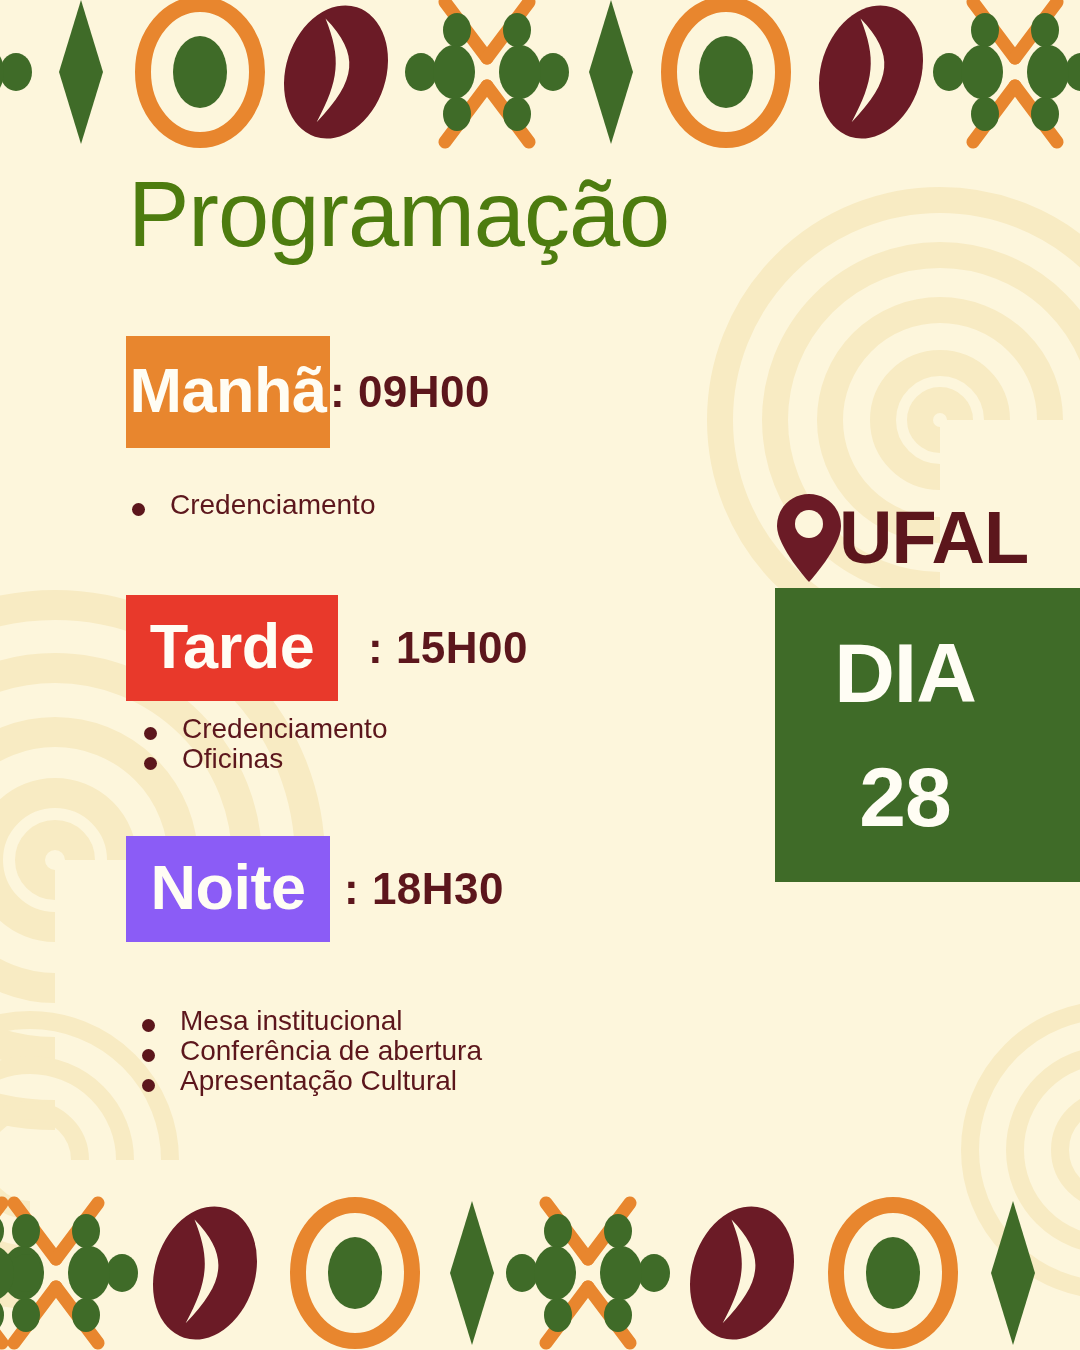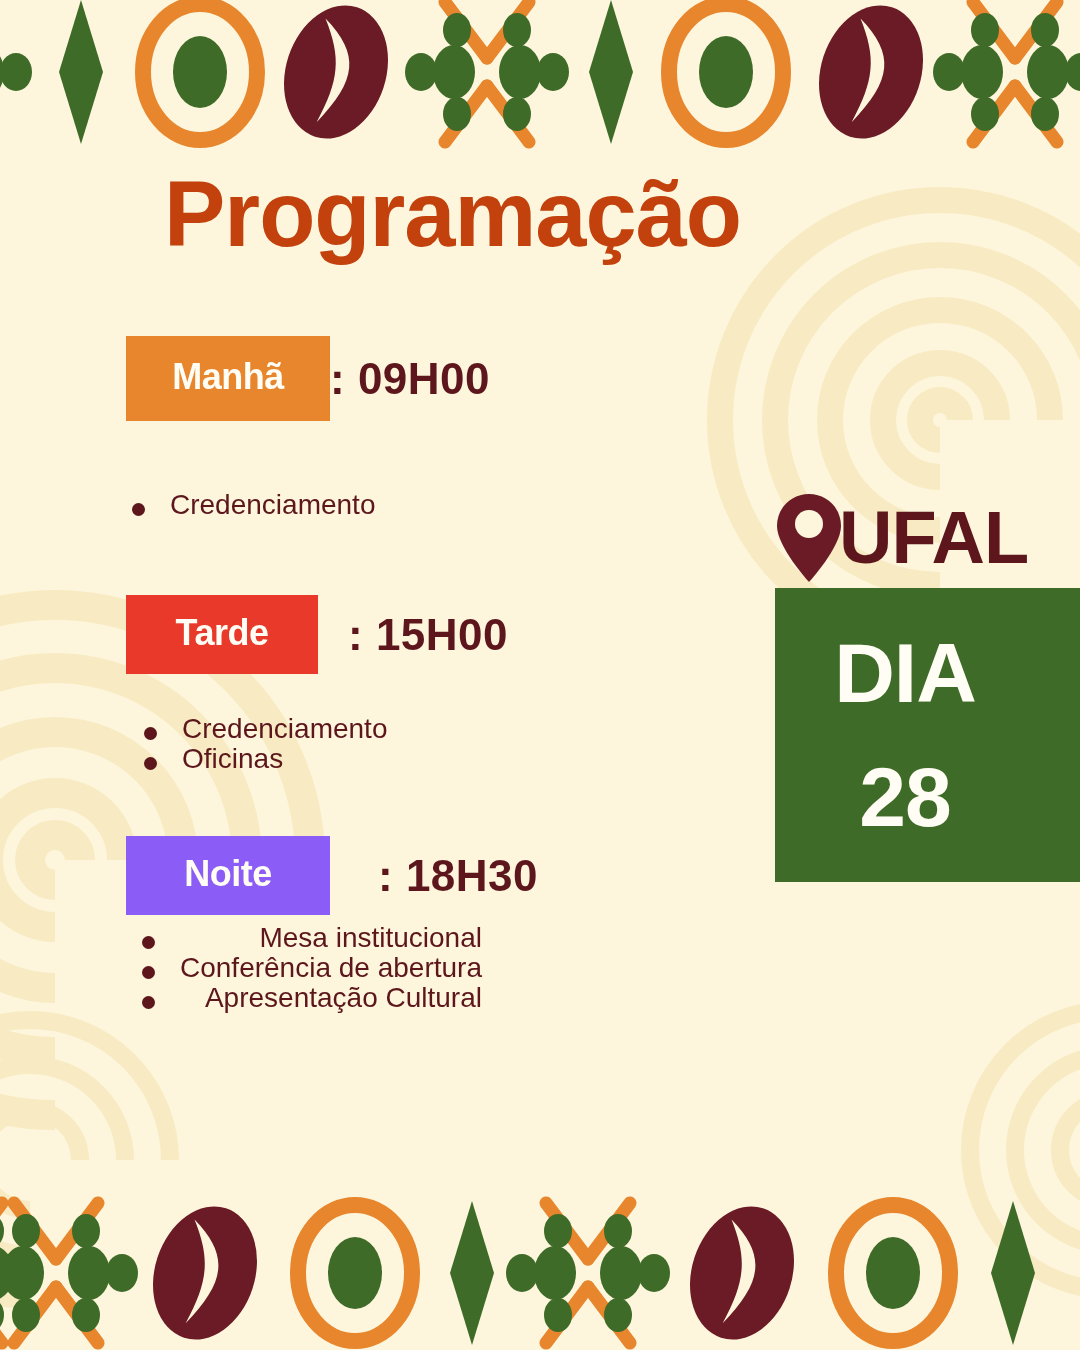--- a/index.html
+++ b/index.html
@@ -43,56 +43,55 @@
     inset: 0;
     z-index: 2;
   }
 
   .title {
     position: absolute;
     left: 128px;
     top: 168px;
     font-size: 92px;
     line-height: 1;
-    font-weight: 700;
+    font-weight: 400;
     letter-spacing: -1px;
-    color: #c2410c;
+    color: #4d7c0f;
     white-space: nowrap;
-    margin-left: 36px;
   }
 
   .slot { position: absolute; left: 126px; display: flex; align-items: center; }
   .slot-badge {
     display: inline-block;
     color: #FFFDF4;
-    font-size: 36px;
+    font-size: 63px;
     font-weight: 700;
     line-height: 1;
     letter-spacing: -0.5px;
     text-align: center;
   }
   .slot-time {
     font-size: 44px;
     font-weight: 700;
     color: #5C161C;
     letter-spacing: 0.5px;
     white-space: nowrap;
   }
 
   #slot-manha       { top: 336px; }
   #slot-manha .slot-badge  { background: #E8862E; width: 204px; padding: 23px 0 26px; }
   #slot-manha .slot-time   { }
 
   #slot-tarde       { top: 595px; }
-  #slot-tarde .slot-badge  { background: #E8392B; width: 192px; padding: 20px 0 23px; }
+  #slot-tarde .slot-badge  { background: #E8392B; width: 212px; padding: 20px 0 23px; }
   #slot-tarde .slot-time   { margin-left: 30px; }
 
   #slot-noite       { top: 836px; }
   #slot-noite .slot-badge  { background: #8b5cf6; width: 204px; padding: 20px 0 23px; }
-  #slot-noite .slot-time   { margin-left: 48px; }
+  #slot-noite .slot-time   { margin-left: 14px; }
 
   .bullets {
     position: absolute;
     list-style: none;
     margin: 0;
     padding: 0;
     color: #5C161C;
   }
   .bullets li {
     position: relative;
@@ -108,21 +107,21 @@
     left: 4px;
     top: 0.46em;
     width: 13px;
     height: 13px;
     border-radius: 50%;
     background: #5C161C;
   }
 
   #bullets-manha { left: 128px; top: 490px; }
   #bullets-tarde { left: 140px; top: 714px; }
-  #bullets-noite { left: 138px; top: 923px; text-align: right; }
+  #bullets-noite { left: 138px; top: 1006px; }
 
   
   .place {
     position: absolute;
     left: 775px;
     top: 492px;
     display: flex;
     align-items: center;
     z-index: 4;
     justify-content: space-between;

